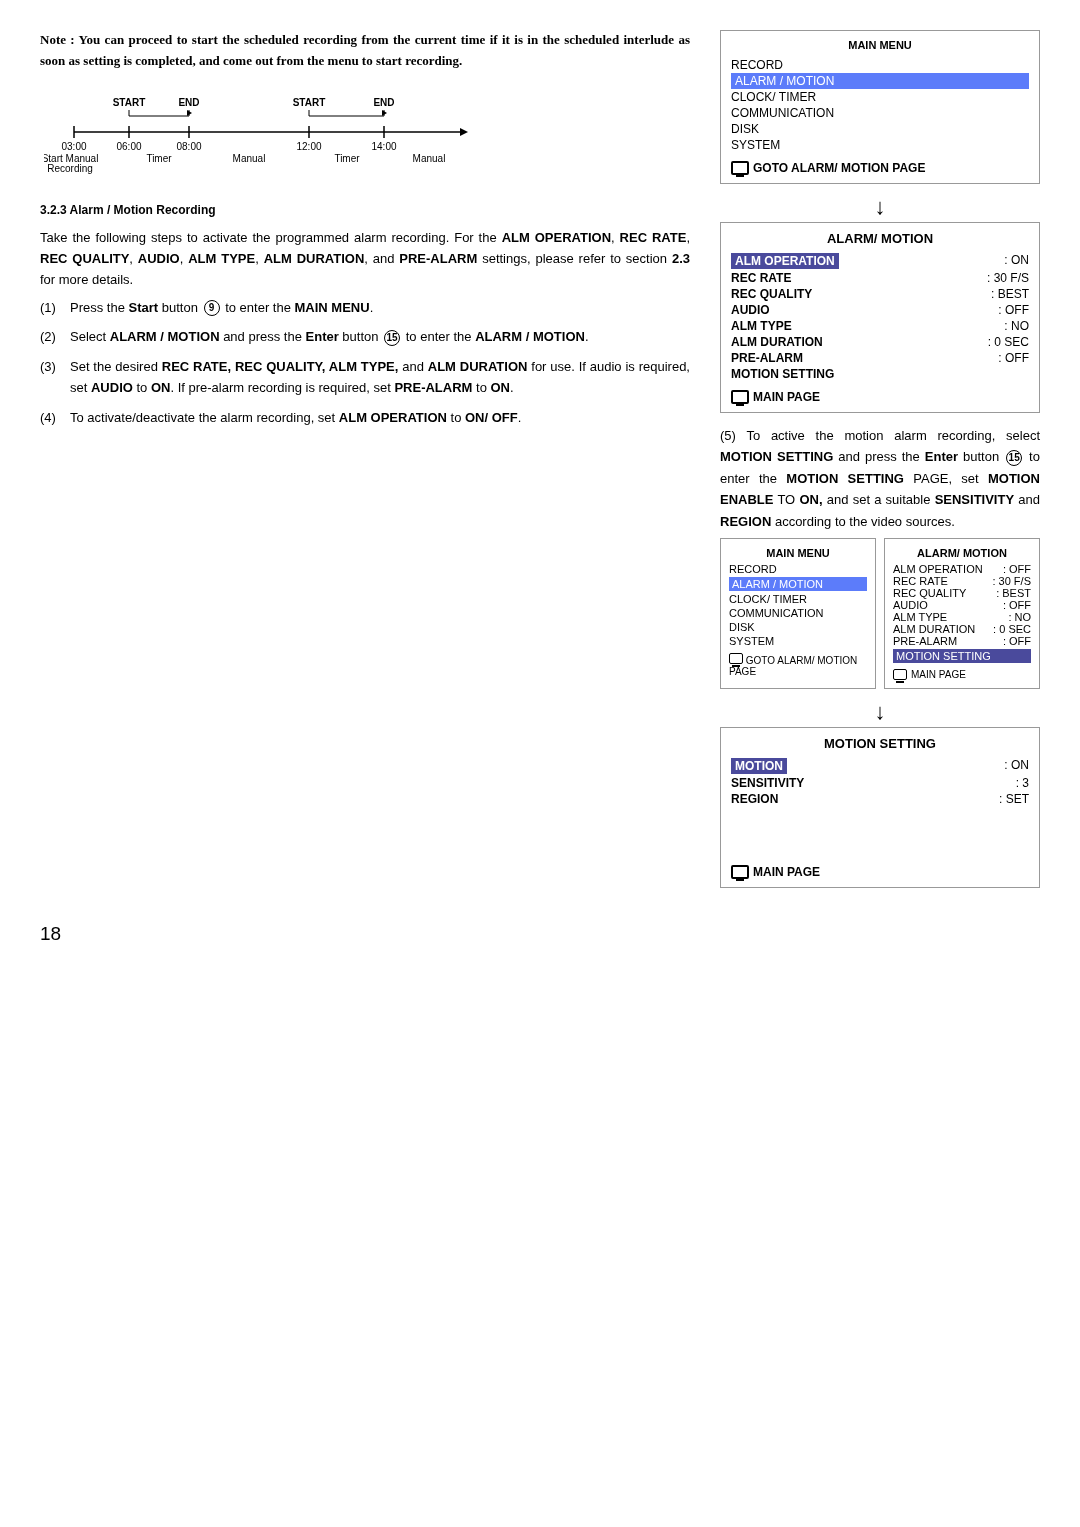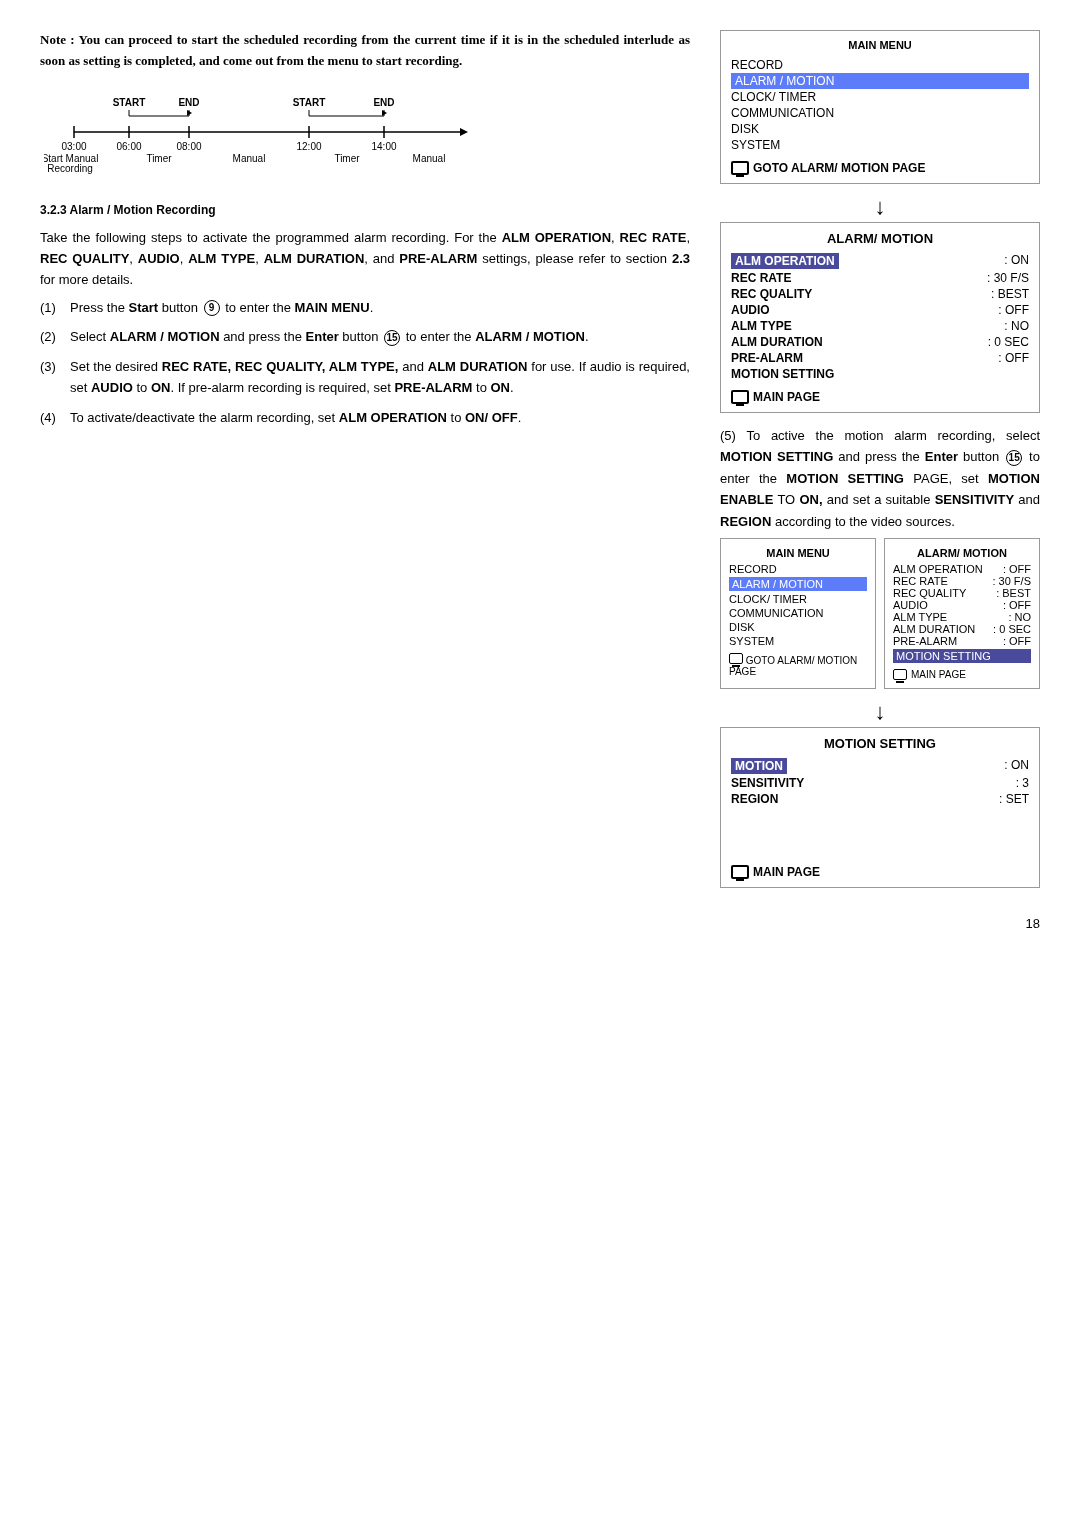--- a/index.html
+++ b/index.html
@@ -193,23 +193,23 @@
       padding: 8px;
       font-size: 11px;
     }
     .panel-title {
       font-weight: bold;
       font-size: 11px;
       text-align: center;
       margin-bottom: 4px;
     }
     .page-num {
-      text-align: right;
-      margin-top: 16px;
-      font-size: 13px;
+      text-align: left;
+      margin-top: 23px;
+      font-size: 19px;
     }
     .section-324 {
       margin-top: 24px;
     }
   </style>
 </head>
 <body>
 
 <div class="page-layout">
 

